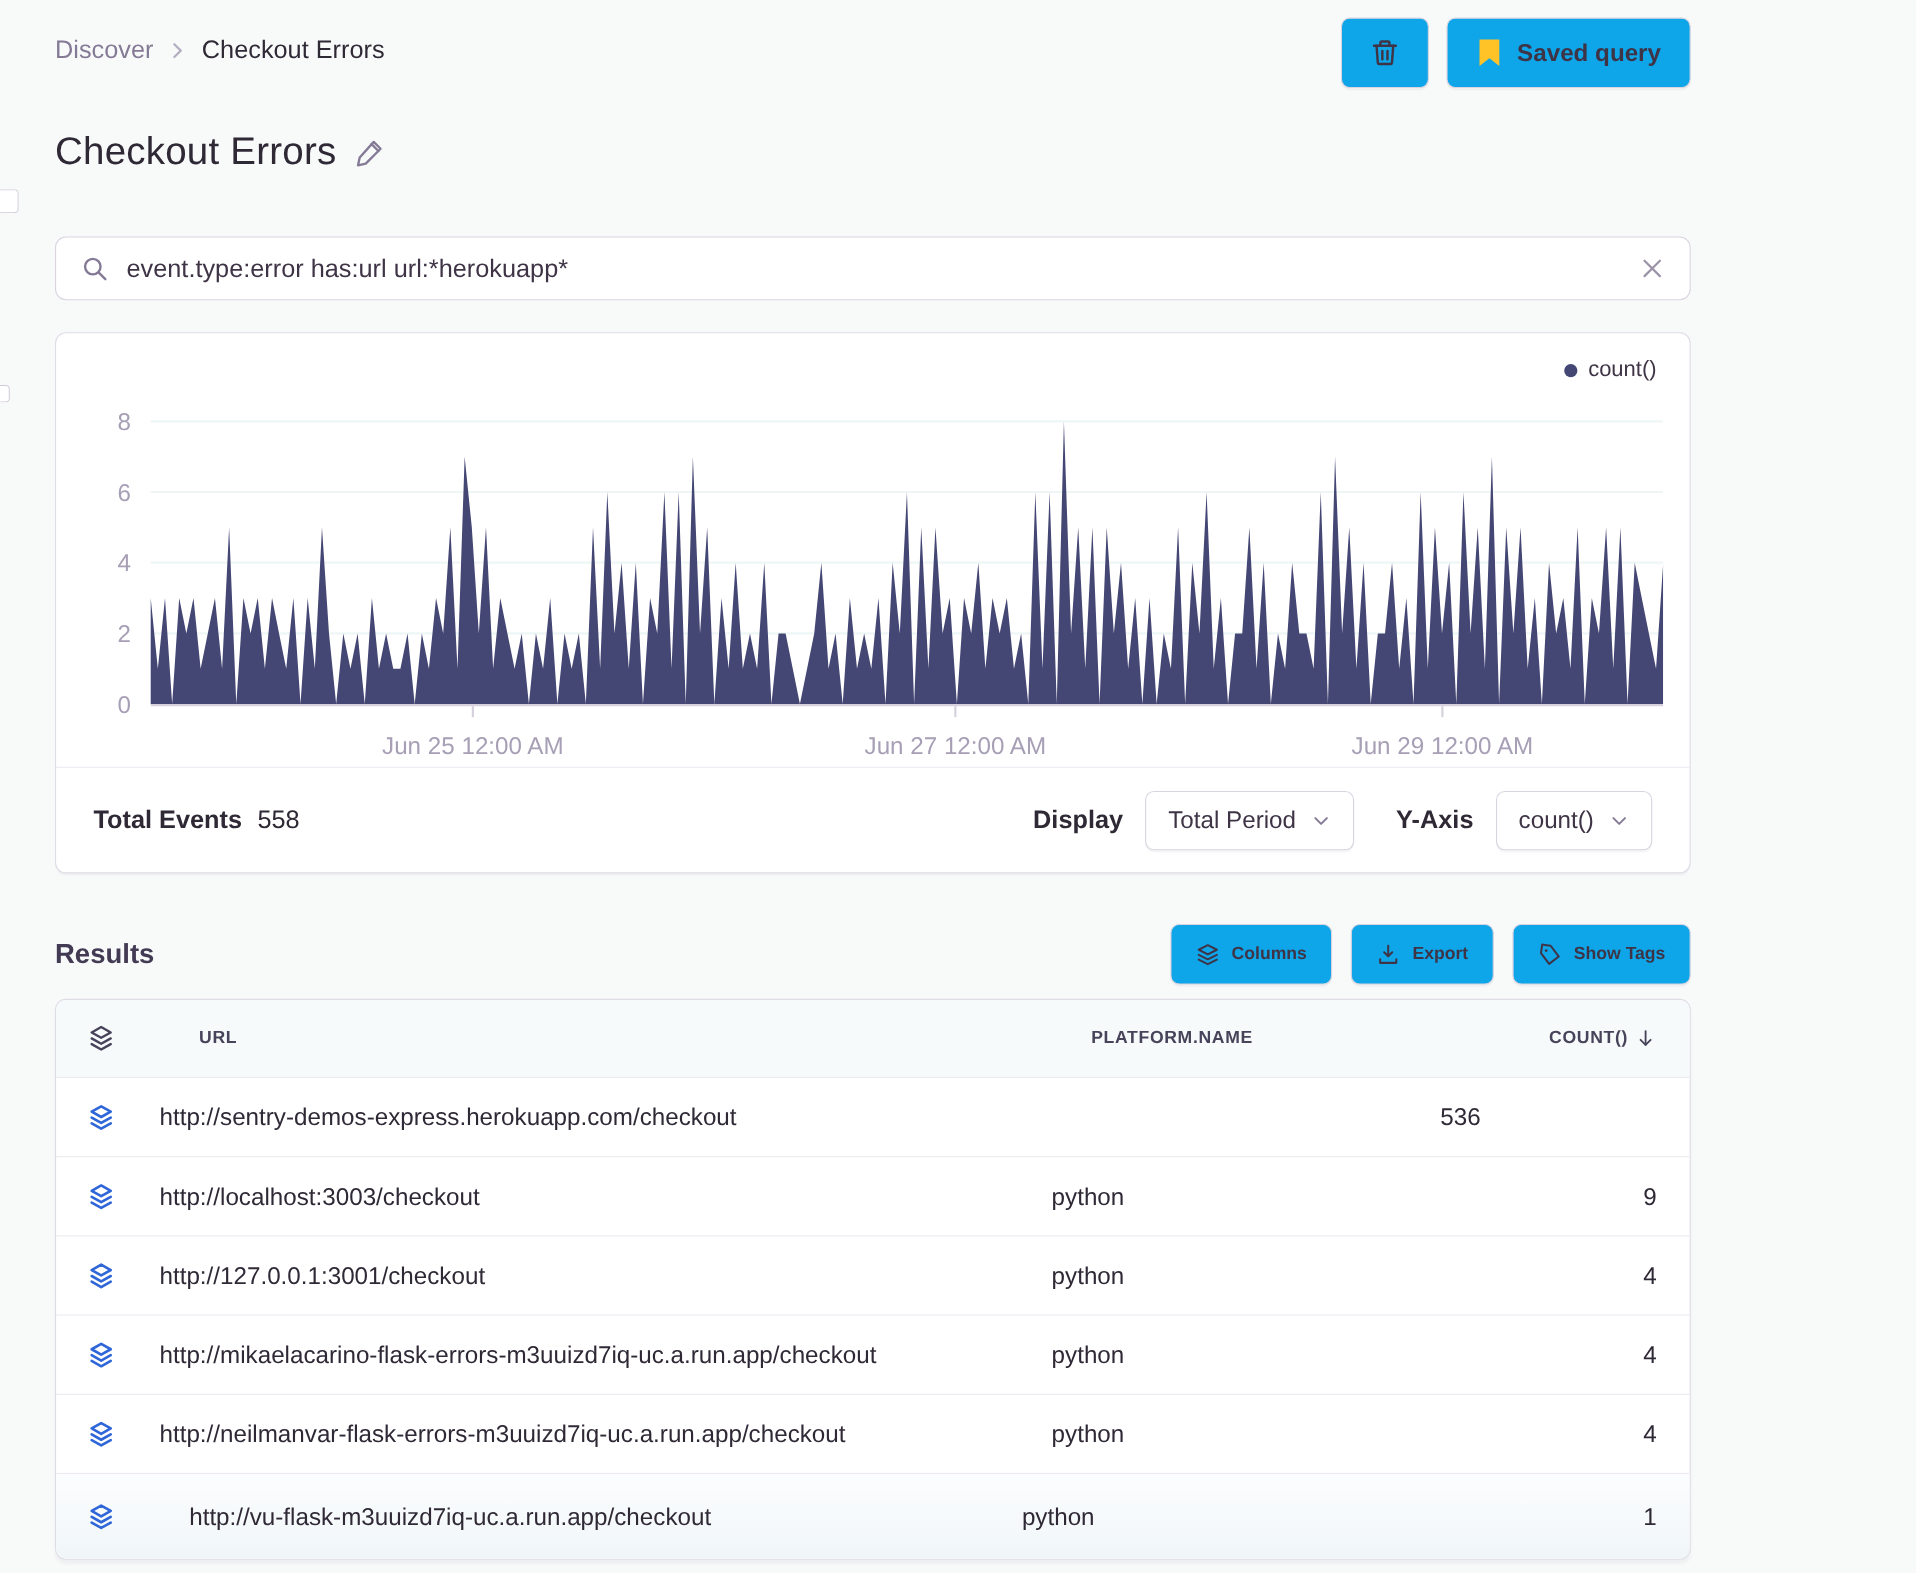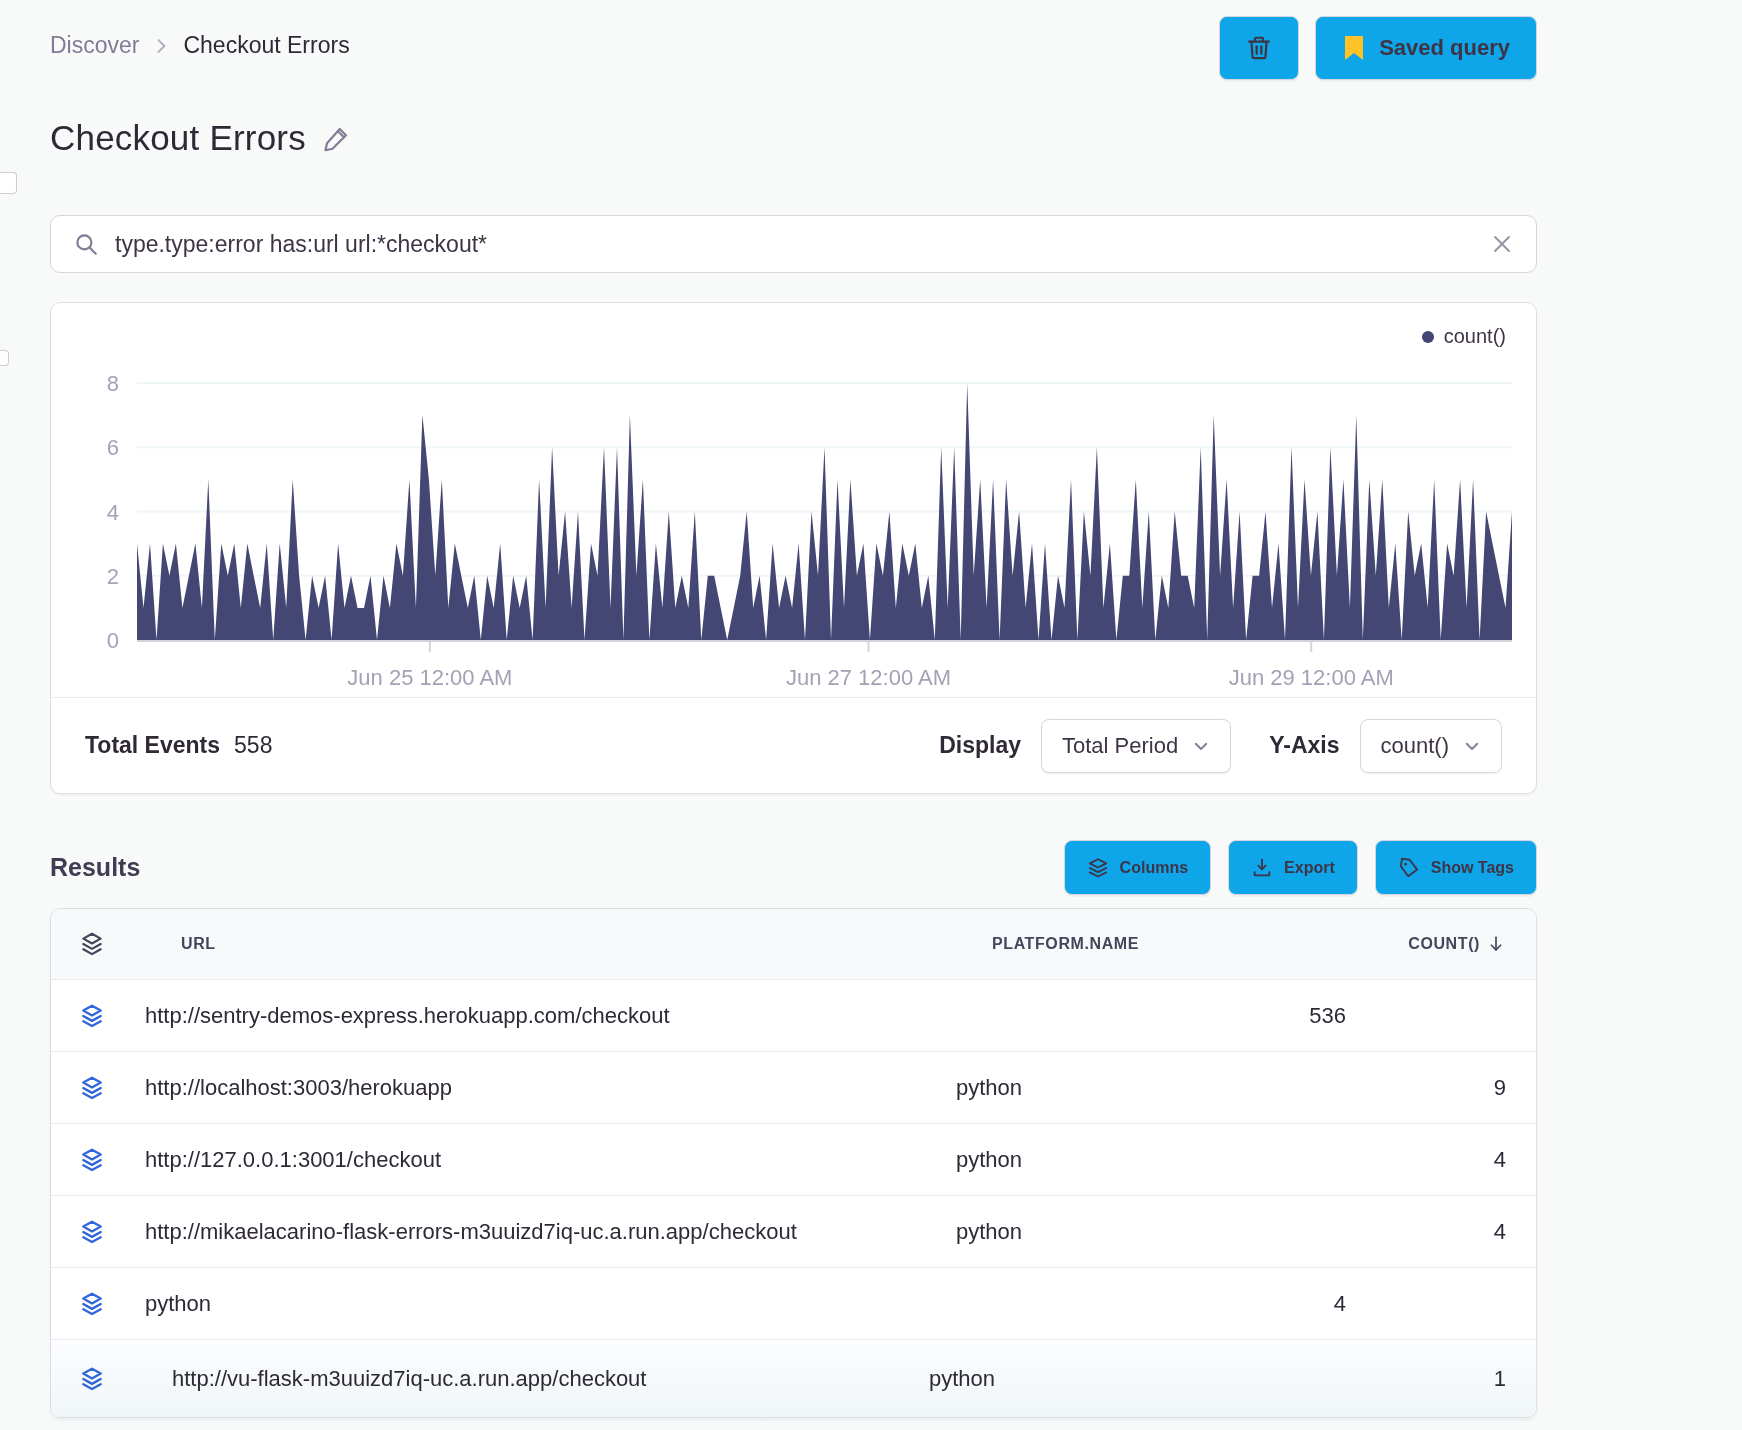--- a/index.html
+++ b/index.html
@@ -152,21 +152,21 @@
     </span>
   </div>
 
   <div class="search-bar">
     <span class="search-icon">
       <svg width="26" height="26" viewBox="0 0 24 24" fill="none" stroke="currentColor" stroke-width="2" stroke-linecap="round">
           <circle cx="10.5" cy="10.5" r="6.5"></circle>
           <line x1="15.5" y1="15.5" x2="21" y2="21"></line>
         </svg>
     </span>
-    <div class="query">type.type:error has:url url:*checkout*</div>
+    <div class="query">event.type:error has:url url:*herokuapp*</div>
     <span class="close-icon">
       <svg width="24" height="24" viewBox="0 0 24 24" fill="none" stroke="currentColor" stroke-width="2" stroke-linecap="round">
           <line x1="5" y1="5" x2="19" y2="19"></line>
           <line x1="19" y1="5" x2="5" y2="19"></line>
         </svg>
     </span>
   </div>
 
   <div class="chart-panel">
     <div class="legend">
@@ -291,21 +291,21 @@
       <span class="td count">536</span>
     </div>
     <div class="trow tbody-row">
       <span class="row-icon">
           <svg width="26" height="26" viewBox="0 0 24 24" fill="none" stroke="currentColor" stroke-width="2.2" stroke-linecap="round" stroke-linejoin="round">
             <path d="M12 2.5 20 7l-8 4.5L4 7z"></path>
             <path d="M4 12l8 4.5L20 12"></path>
             <path d="M4 16.8l8 4.5 8-4.5"></path>
           </svg>
         </span>
-      <span class="td url">http://localhost:3003/herokuapp</span>
+      <span class="td url">http://localhost:3003/checkout</span>
       <span class="td platform">python</span>
       <span class="td count">9</span>
     </div>
     <div class="trow tbody-row">
       <span class="row-icon">
           <svg width="26" height="26" viewBox="0 0 24 24" fill="none" stroke="currentColor" stroke-width="2.2" stroke-linecap="round" stroke-linejoin="round">
             <path d="M12 2.5 20 7l-8 4.5L4 7z"></path>
             <path d="M4 12l8 4.5L20 12"></path>
             <path d="M4 16.8l8 4.5 8-4.5"></path>
           </svg>
@@ -327,20 +327,21 @@
       <span class="td count">4</span>
     </div>
     <div class="trow tbody-row">
       <span class="row-icon">
           <svg width="26" height="26" viewBox="0 0 24 24" fill="none" stroke="currentColor" stroke-width="2.2" stroke-linecap="round" stroke-linejoin="round">
             <path d="M12 2.5 20 7l-8 4.5L4 7z"></path>
             <path d="M4 12l8 4.5L20 12"></path>
             <path d="M4 16.8l8 4.5 8-4.5"></path>
           </svg>
         </span>
+      <span class="td url">http://neilmanvar-flask-errors-m3uuizd7iq-uc.a.run.app/checkout</span>
       <span class="td platform">python</span>
       <span class="td count">4</span>
     </div>
     <div class="trow tbody-row last">
       <span class="row-icon">
           <svg width="26" height="26" viewBox="0 0 24 24" fill="none" stroke="currentColor" stroke-width="2.2" stroke-linecap="round" stroke-linejoin="round">
             <path d="M12 2.5 20 7l-8 4.5L4 7z"></path>
             <path d="M4 12l8 4.5L20 12"></path>
             <path d="M4 16.8l8 4.5 8-4.5"></path>
           </svg>

